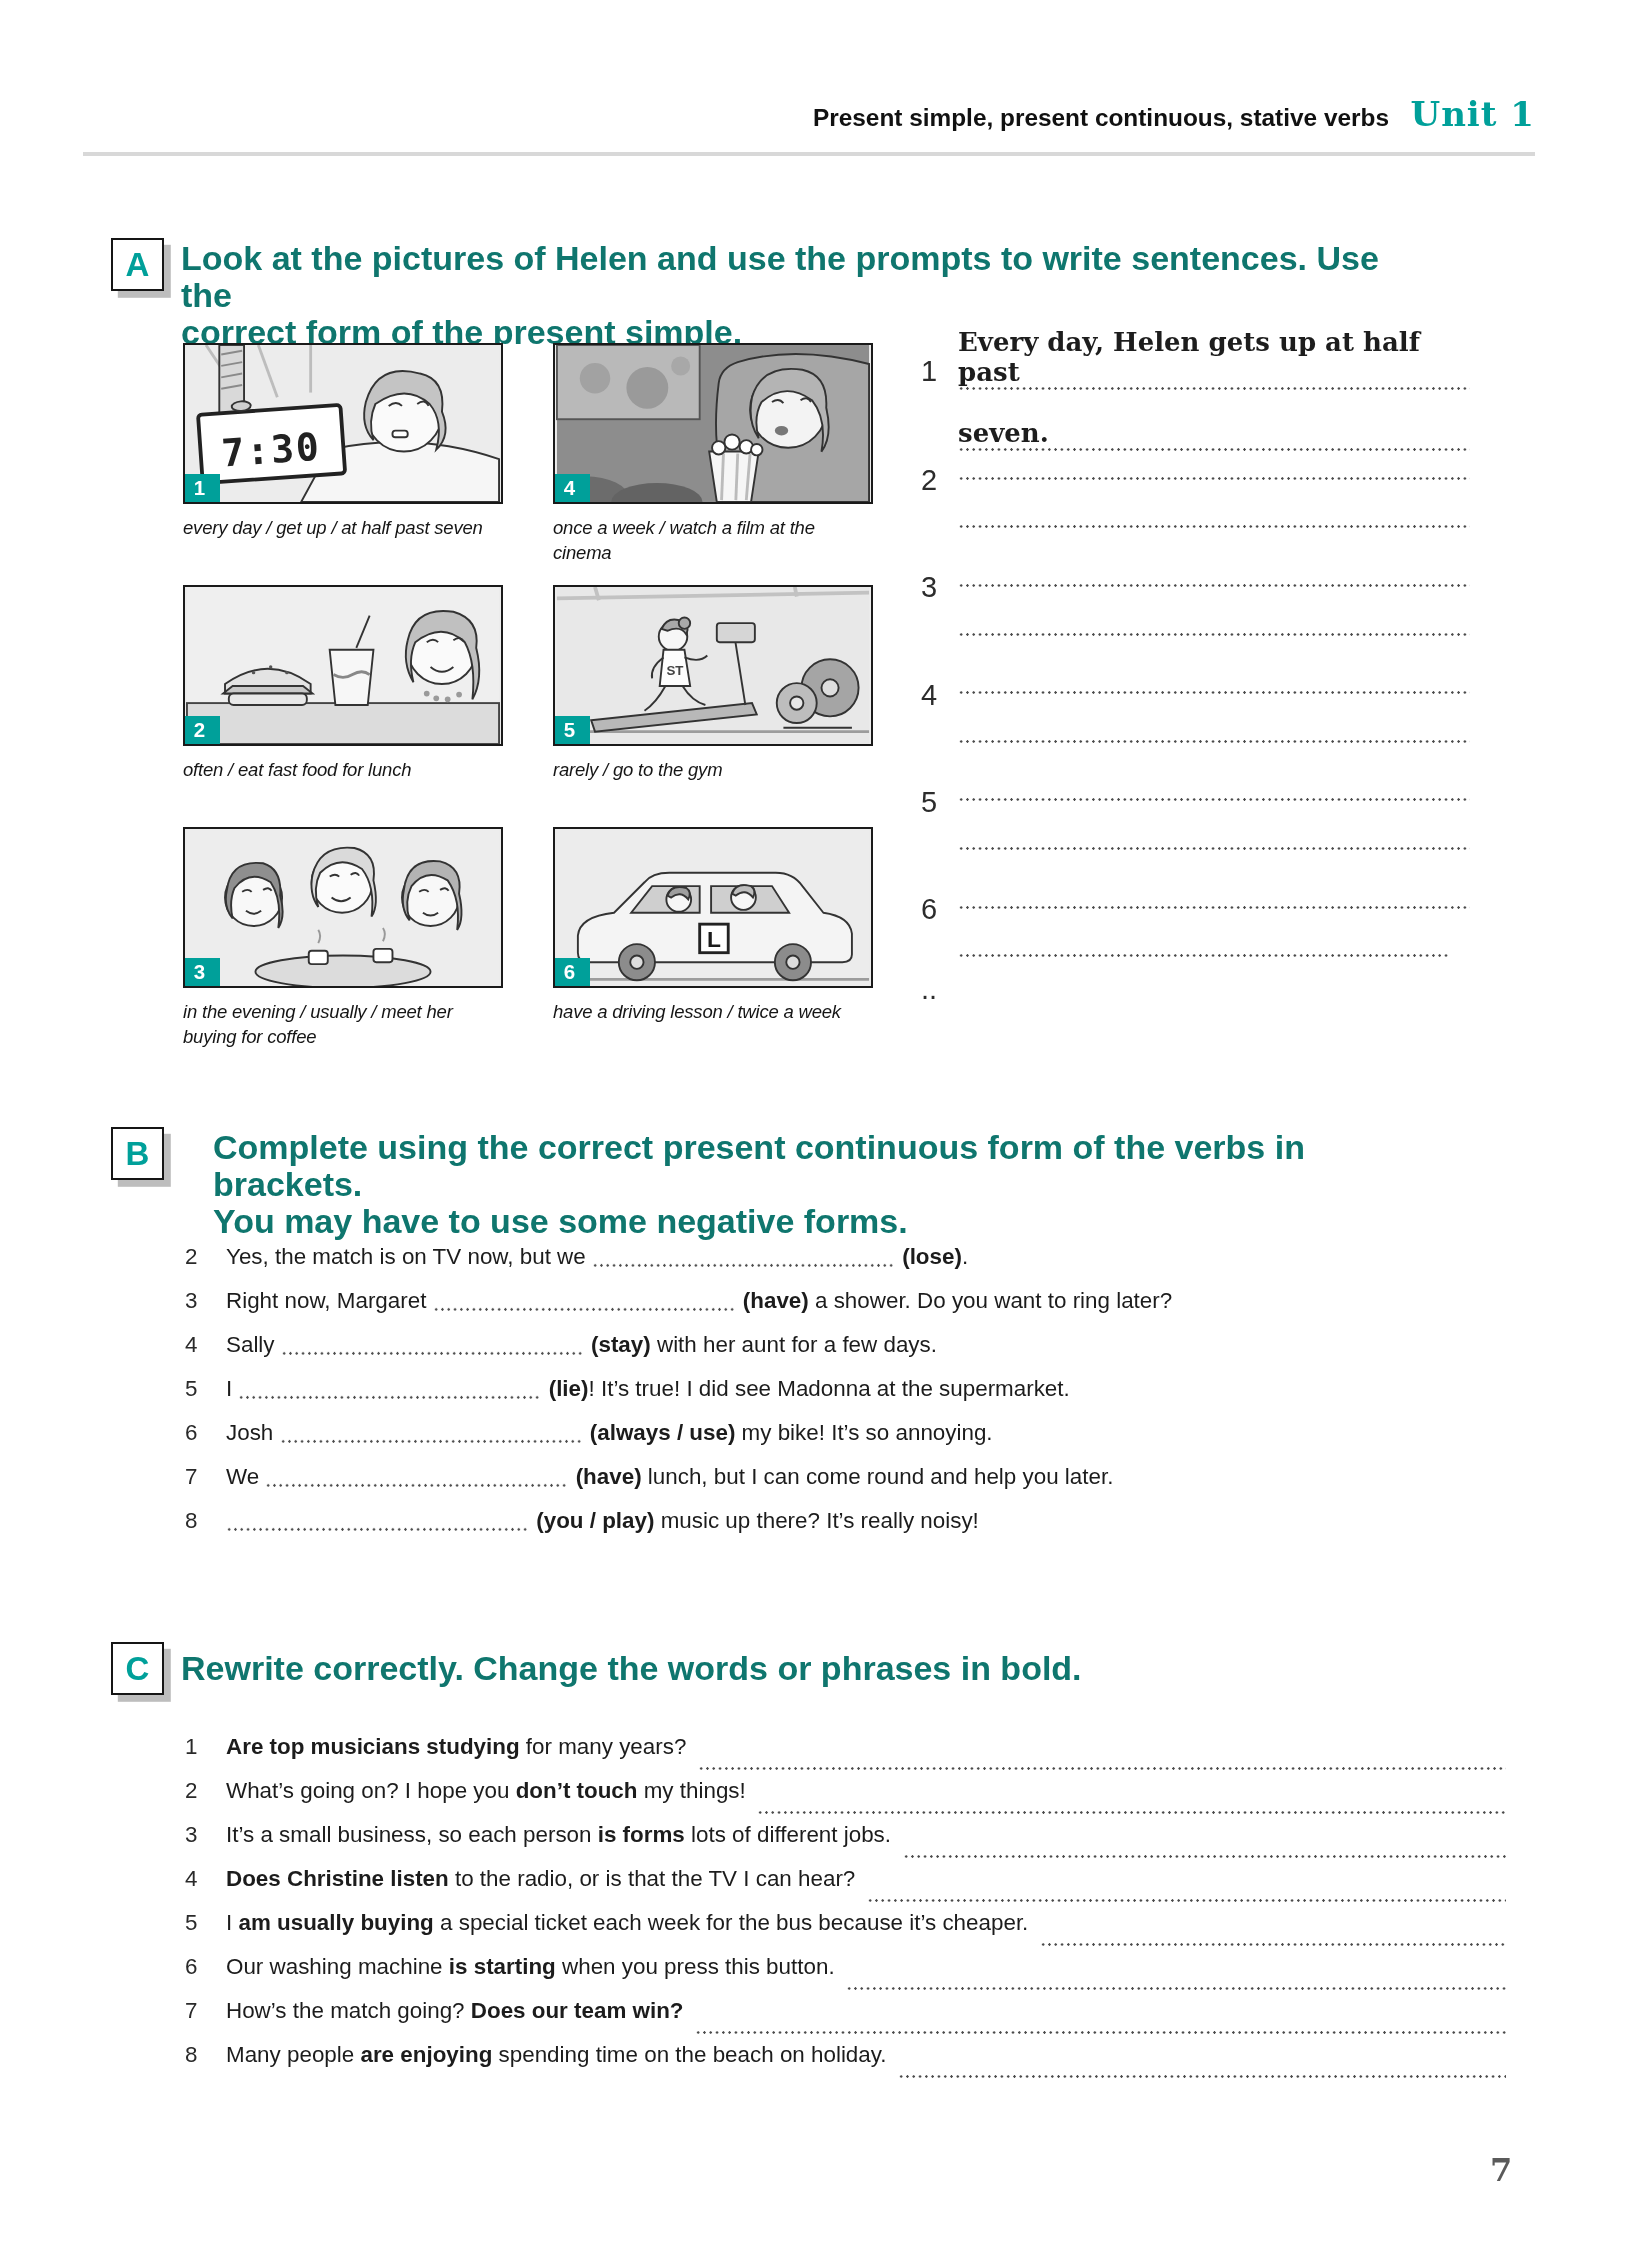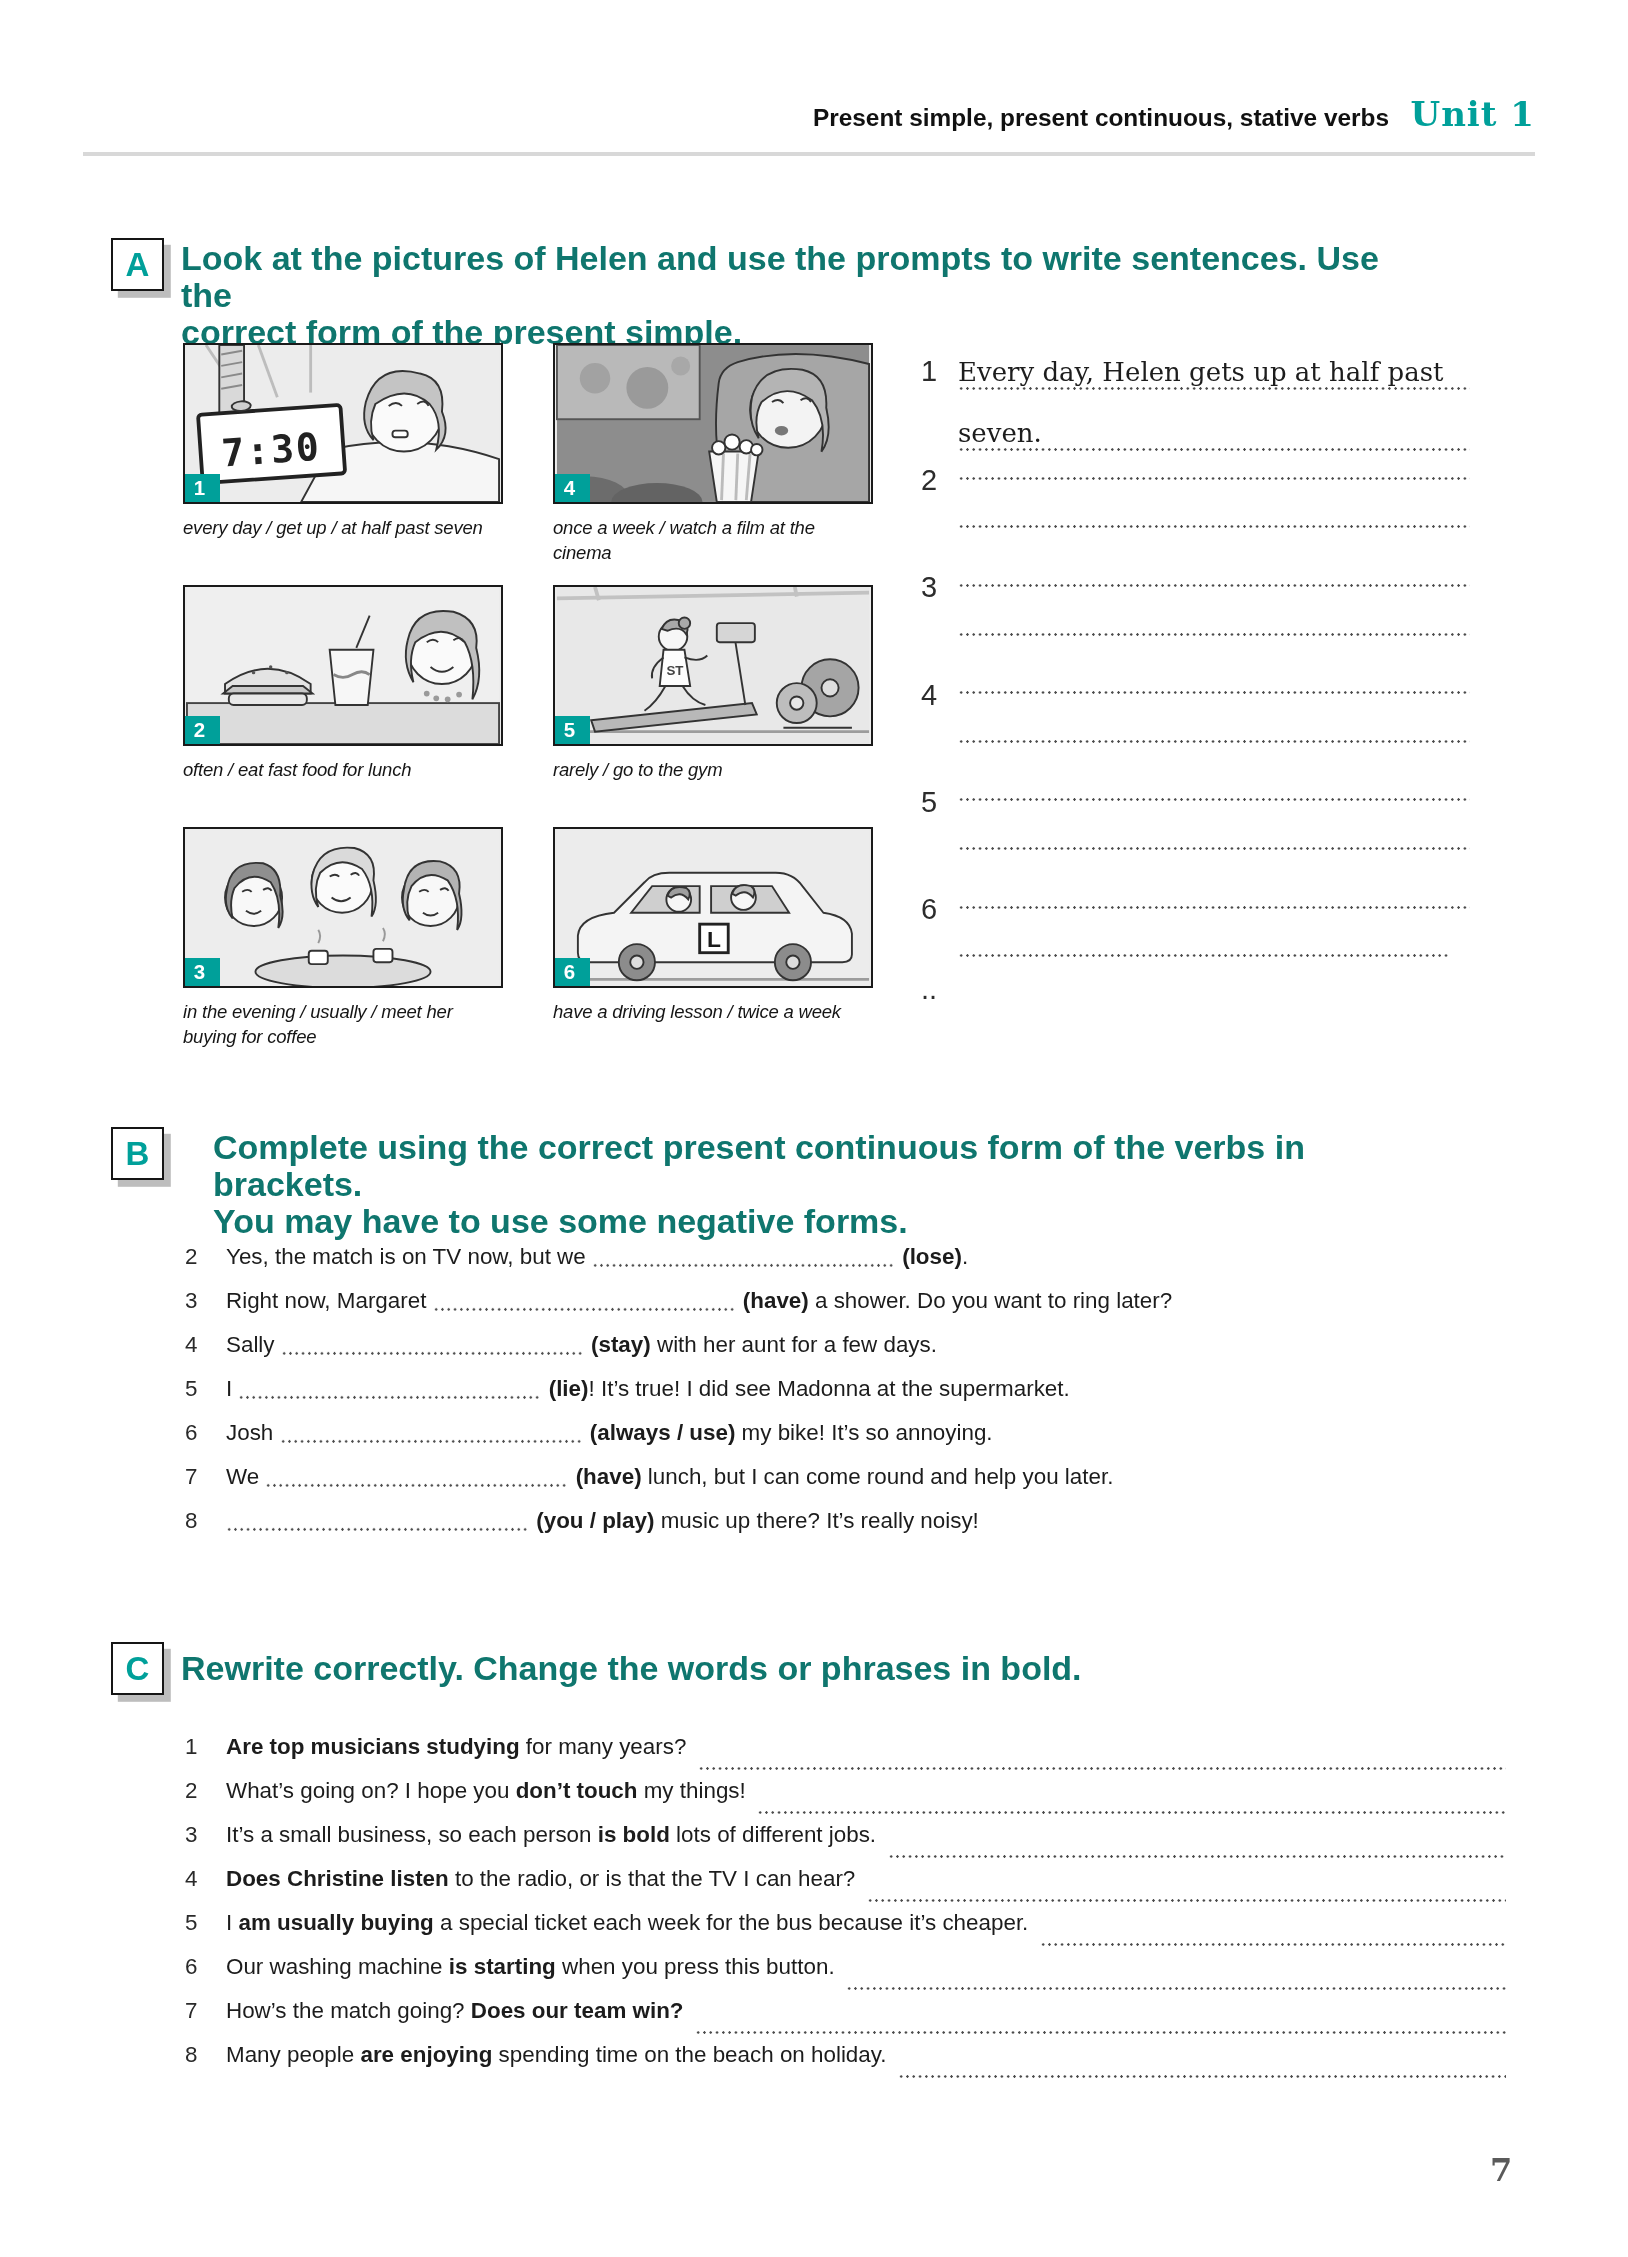--- a/index.html
+++ b/index.html
@@ -27,21 +27,21 @@
   .pic-frame{position:relative;width:320px;height:161px;border:2.9px solid #1a1a1a;box-sizing:border-box;background:#ececec;overflow:hidden;}
   .pic-frame svg{display:block;width:100%;height:100%;}
   .pic-badge{position:absolute;left:0;bottom:0;width:35px;height:28px;background:#00a09a;color:#fff;
              font-size:20.5px;font-weight:bold;display:flex;align-items:center;justify-content:flex-start;padding-left:8.8px;box-sizing:border-box;}
   .pic-caption{margin-top:10.7px;font-size:18.5px;font-style:italic;line-height:25px;color:#161616;letter-spacing:-0.2px;width:310px;}
 
   
   .a-num{position:absolute;left:921px;width:33px;font-size:29px;color:#2c2c2c;}
   .a-line{position:absolute;left:958px;width:512px;height:29px;}
   .a-ans{position:absolute;left:958px;width:512px;height:45px;display:flex;align-items:flex-end;
-         font-family:"DejaVu Serif",serif;font-size:26px;color:#1d1d1d;padding-bottom:2.9px;box-sizing:border-box;}
+         font-family:"DejaVu Serif",serif;font-size:26px;color:#1d1d1d;padding-bottom:2.9px;box-sizing:border-box;font-weight:bold;}
   .a-more{position:absolute;left:921px;font-size:29px;color:#2c2c2c;}
 
   
   .xlist{position:absolute;left:185px;width:1321px;}
   .b-row,.c-row{height:44px;font-size:22.4px;color:#1c1c1c;white-space:nowrap;}
   .c-row{display:flex;align-items:baseline;}
   .li-num{display:inline-block;width:41px;color:#2a2a2a;}
   .blank{display:inline-block;width:304px;height:13.7px;transform:translateY(2.9px);}
   .c-fill{flex:1;min-width:35px;height:11.7px;margin-left:11.7px;align-self:flex-end;margin-bottom:7.8px;}
   b{font-weight:bold;}
@@ -306,21 +306,21 @@
         <span class="li-text"><b>Are top musicians studying</b> for many years?</span>
         <span class="c-fill dots"></span>
       </div>
       <div class="c-row">
         <span class="li-num">2</span>
         <span class="li-text">What’s going on? I hope you <b>don’t touch</b> my things!</span>
         <span class="c-fill dots"></span>
       </div>
       <div class="c-row">
         <span class="li-num">3</span>
-        <span class="li-text">It’s a small business, so each person <b>is bold</b> lots of different jobs.</span>
+        <span class="li-text">It’s a small business, so each person <b>is forms</b> lots of different jobs.</span>
         <span class="c-fill dots"></span>
       </div>
       <div class="c-row">
         <span class="li-num">4</span>
         <span class="li-text"><b>Does Christine listen</b> to the radio, or is that the TV I can hear?</span>
         <span class="c-fill dots"></span>
       </div>
       <div class="c-row">
         <span class="li-num">5</span>
         <span class="li-text">I <b>am usually buying</b> a special ticket each week for the bus because it’s cheaper.</span>

